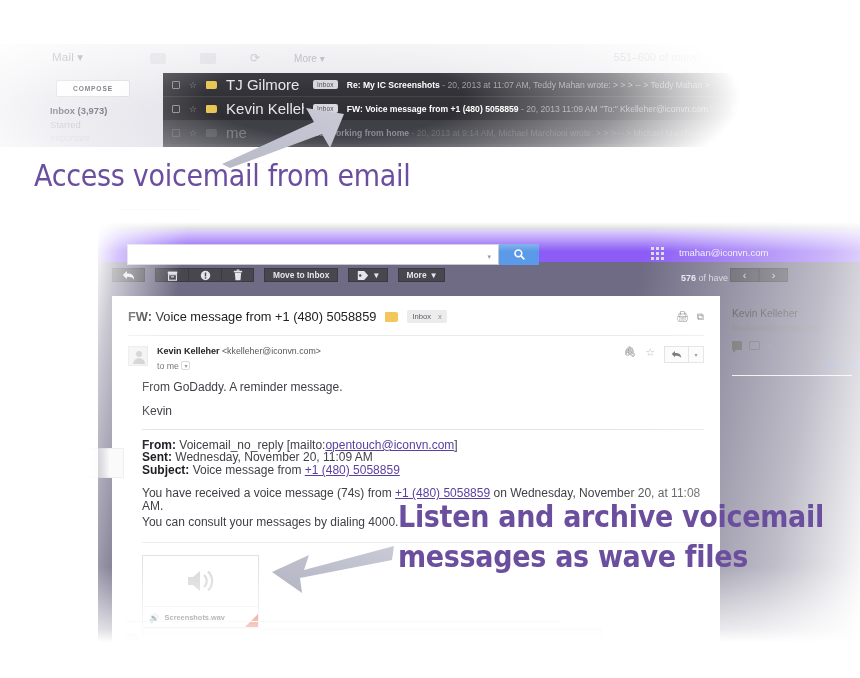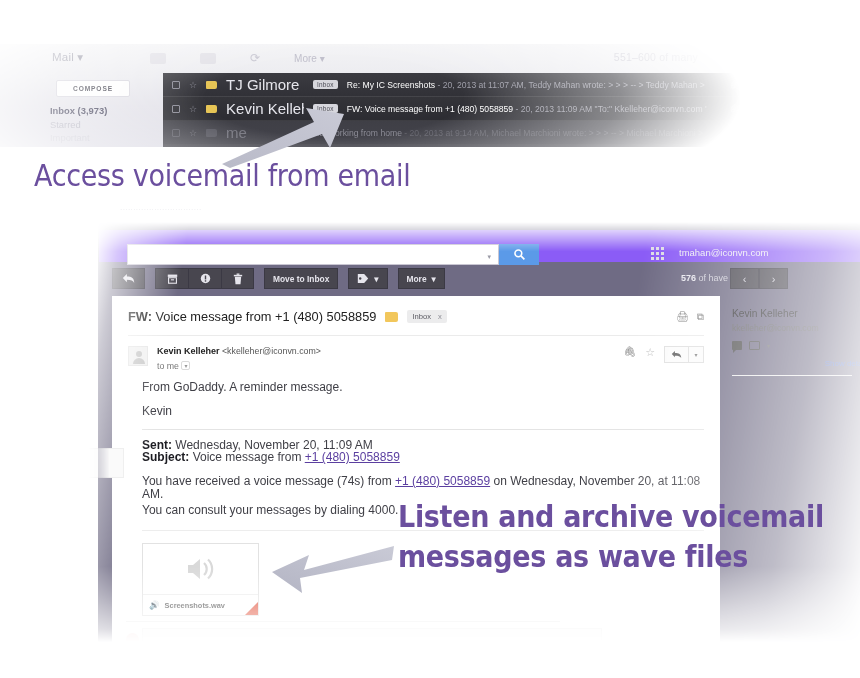--- a/index.html
+++ b/index.html
@@ -63,21 +63,21 @@
   .p1-row.r3 { background: linear-gradient(180deg,#3f3f46,#43434b); }
   .p1-cb { width: 8px; height: 8px; border: 1px solid #8d8d98; border-radius: 1px; }
   .p1-star { font-size: 9px; color: #8a8a95; }
   .p1-folder { width: 11px; height: 8px; background:#e7c555; border-radius: 1px 2px 2px 1px; }
   .p1-sender { font-size: 15px; color: #e6e6ec; width: 78px; white-space: nowrap; overflow: hidden; }
   .p1-chip {
     font-size: 6.4px; color: #4d4d57; background: #d7d7dd; border-radius: 2px;
     padding: 1px 4px; letter-spacing: .2px;
   }
   .p1-subj { font-size: 8.6px; color: #dededf; white-space: nowrap; overflow: hidden; flex: 1; }
-  .p1-subj b { color:#fff; font-weight: 400; }
+  .p1-subj b { color:#fff; font-weight: 700; }
   .p1-subj i { color:#9d9da8; font-style: normal; }
   .p1-clip { font-size: 9px; color: #b9b9c3; }
   .p1-date { font-size: 8.2px; color: #dcdce2; width: 46px; text-align: right; padding-right: 9px; }
   .p1-row.r3 .p1-cb { border-color:#5d5d66; }
   .p1-row.r3 .p1-star, .p1-row.r3 .p1-sender { color:#76767f; }
   .p1-row.r3 .p1-folder { background:#55555e; }
   .p1-row.r3 .p1-subj { color:#6f6f78; }
   .p1-row.r3 .p1-subj b { color:#8c8c96; }
   .p1-row.r3 .p1-subj i { color:#63636c; }
   .p1-row.r3 .p1-date { color:#7c7c85; }
@@ -115,21 +115,21 @@
     position:absolute; left: 400px; top: 14px; width: 40px; height: 21px;
     background:#5b9ae8; display:flex; align-items:center; justify-content:center;
   }
   .p2-apps { position:absolute; left: 552px; top: 17px; display:grid; grid-template-columns: repeat(3,3px); gap: 2px; }
   .p2-apps i { width:3px; height:3px; background:#dcdbe3; display:block; }
   .p2-account { position:absolute; left: 580px; top: 17px; font-size: 9.5px; color:#efeef3; white-space:nowrap; }
 
   .p2-toolbar { position:absolute; left:0; top: 42px; right:0; height: 30px; }
   .p2-tbwrap { position:absolute; left: 14px; top: 4px; display:flex; align-items:center; gap: 10px; }
   .tb {
-    height: 21px; background:#48464f; border:1px solid #3b3944;
+    height: 14px; background:#48464f; border:1px solid #3b3944;
     display:flex; align-items:center; justify-content:center;
     color:#e6e5ec; font-size: 8.4px; font-weight: 700; padding: 0 8px; white-space: nowrap;
   }
   .tb.icon { width: 33px; padding: 0; }
   .tb-group { display:flex; }
   .tb-group .tb { border-right: none; }
   .tb-group .tb:last-child { border-right: 1px solid #3b3944; }
   .p2-count { position:absolute; right: 132px; top: 9px; font-size: 9px; color:#e8e7ee; white-space: nowrap; }
   .p2-count b { font-weight: 700; }
   .p2-count span { color:#cfced8; font-weight:400; }
@@ -420,20 +420,23 @@
           </div>
         </div>
       </div>
 
       <div class="msg-text">
         <p>From GoDaddy.  A reminder message.</p>
         <p>Kevin</p>
         <div class="msg-rule"></div>
         <div class="hdrline">
           <div>
+            <b>From:</b><span> Voicemail_no_reply [mailto:</span><a class="lnk">opentouch@iconvn.com</a><span>]</span>
+          </div>
+          <div>
             <b>Sent:</b><span> Wednesday, November 20, 11:09 AM</span>
           </div>
           <div>
             <b>Subject:</b><span> Voice message from </span><a class="lnk">+1 (480) 5058859</a>
           </div>
         </div>
         <p style="margin-top:11px">
           <span>You have received a voice message (74s) from </span><a class="lnk">+1 (480) 5058859</a><span> on Wednesday, November 20, at 11:08 AM.</span>
         </p>
         <p style="margin-top:-8px">You can consult your messages by dialing 4000.</p>

